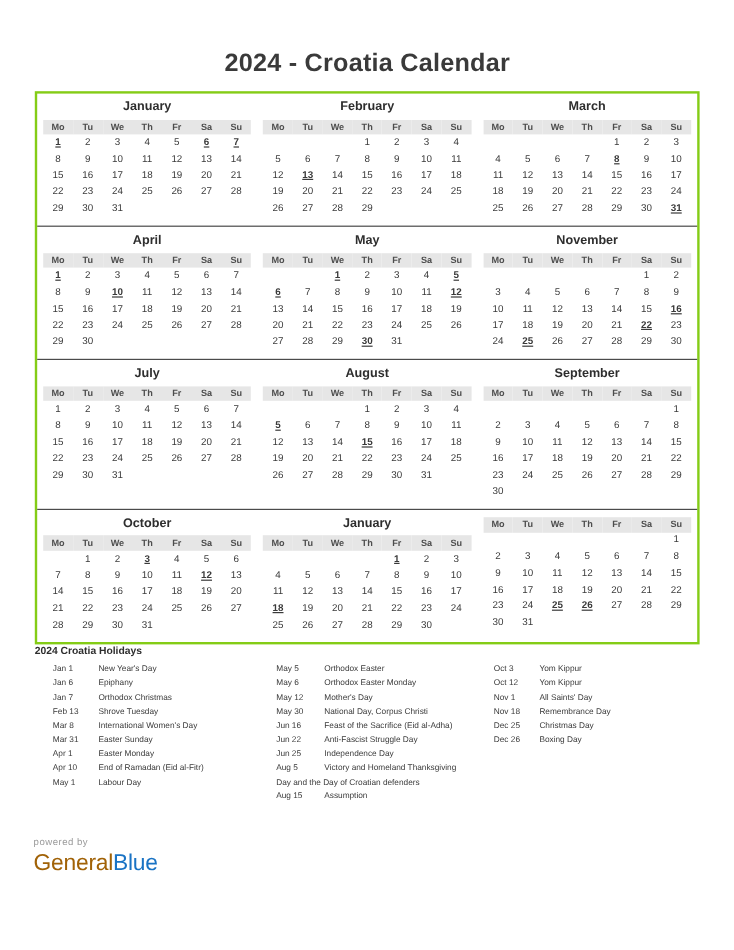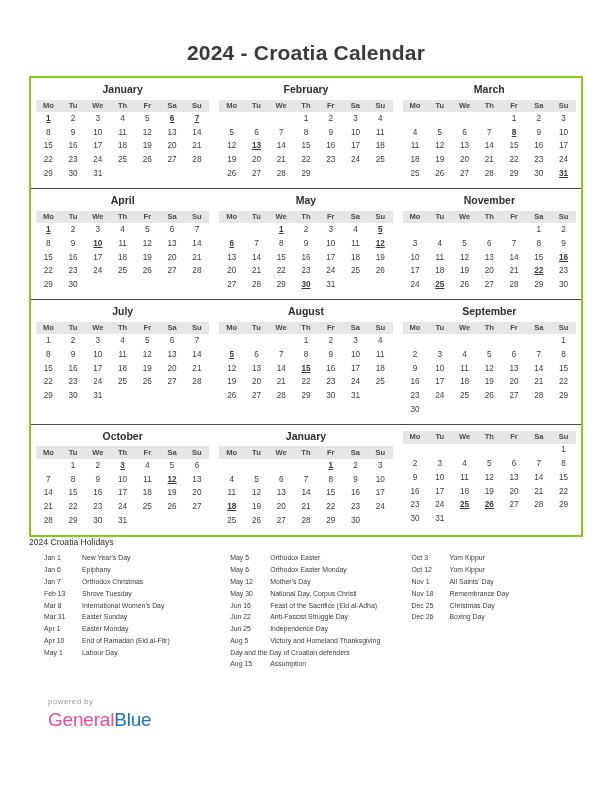--- a/index.html
+++ b/index.html
@@ -96,21 +96,21 @@
 
   
   .holidays {
     position: absolute;
     left: 29px;
     top: 537px;
     width: 554px;
   }
   .hol-title {
     font-size: 8.6px;
-    font-weight: normal;
+    font-weight: bold;
     color: #2e2e2e;
     padding-bottom: 6px;
   }
   .hol-cols {
     display: flex;
     align-items: flex-start;
   }
   .hol-col {
     display: block;
   }
@@ -133,36 +133,36 @@
     font-size: 6.9px;
     color: #3a3a3a;
     line-height: 1;
     padding: 2.45px 0;
     white-space: nowrap;
   }
 
   
   .footer {
     position: absolute;
-    left: 48px;
+    left: 28px;
     top: 698px;
   }
   .powered {
     font-size: 8px;
     color: #9a9a9a;
     letter-spacing: 0.4px;
     line-height: 1;
     padding-bottom: 4px;
   }
   .brand {
     font-size: 19px;
     line-height: 1;
     letter-spacing: -0.2px;
   }
-  .brand .g { color: #ec4899; }
+  .brand .g { color: #a16207; }
   .brand .b { color: #1a73c4; }
 </style>
 </head>
 <body>
 
 <div class="page">
 
   <div class="title">2024 - Croatia Calendar</div>
 
   <div class="cal-frame">

